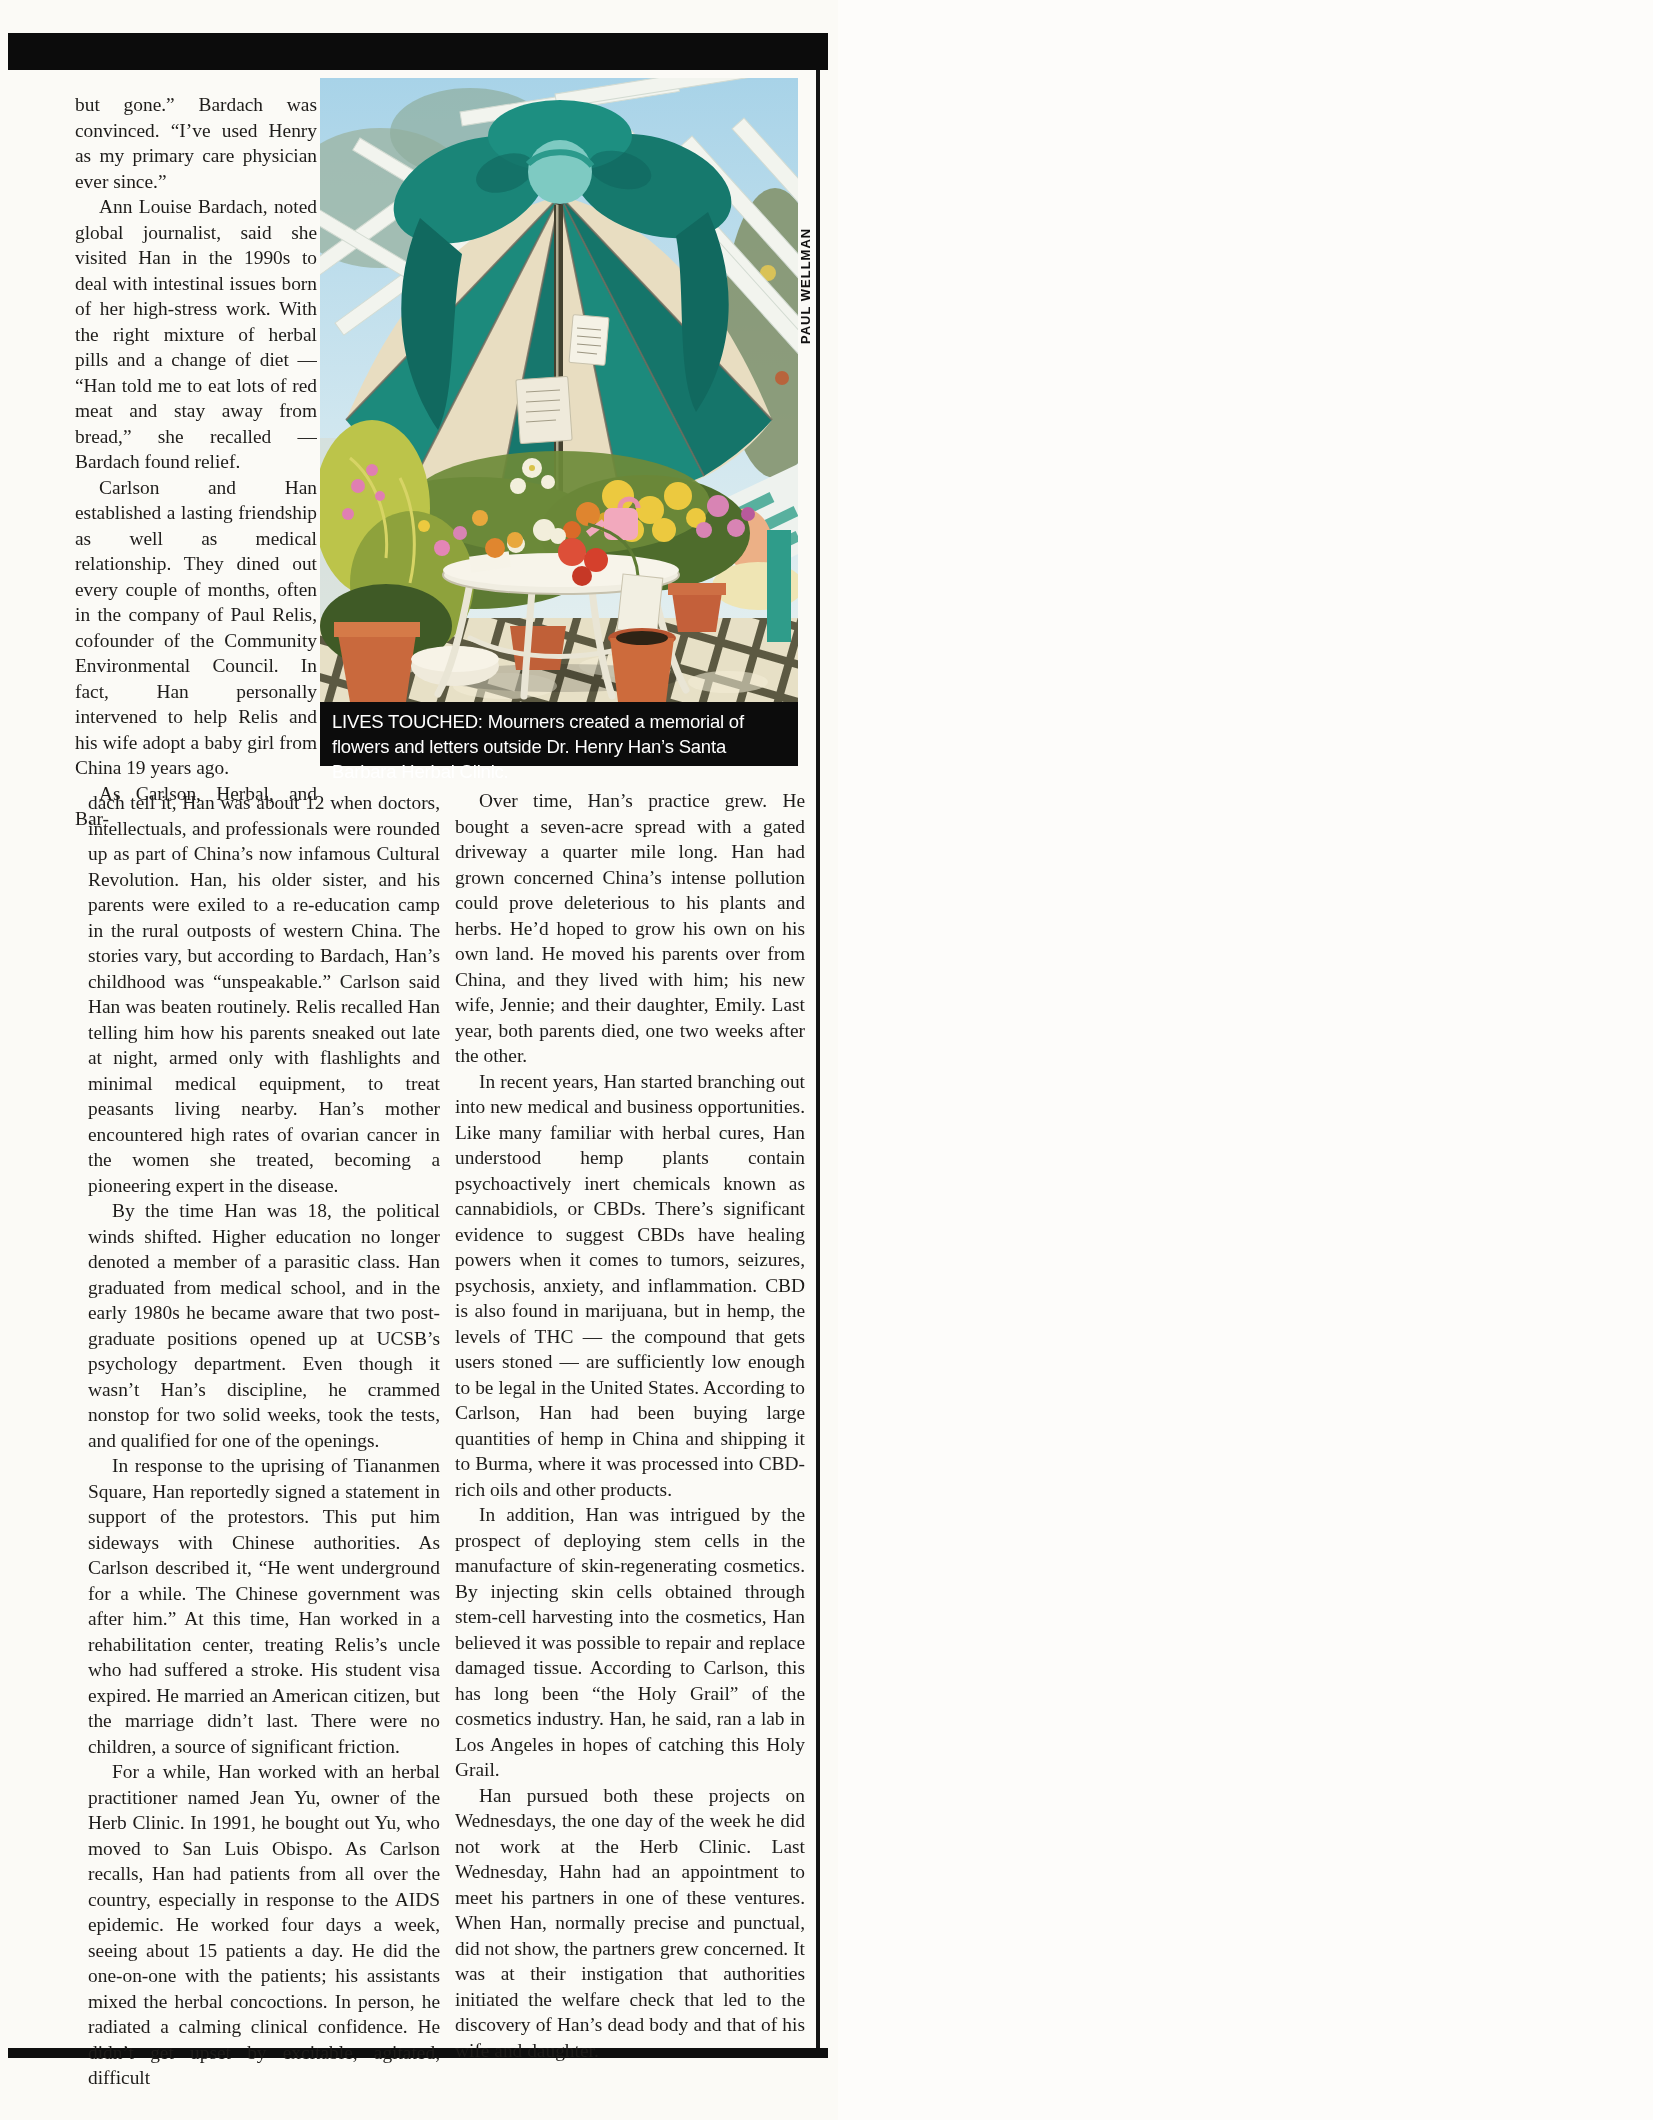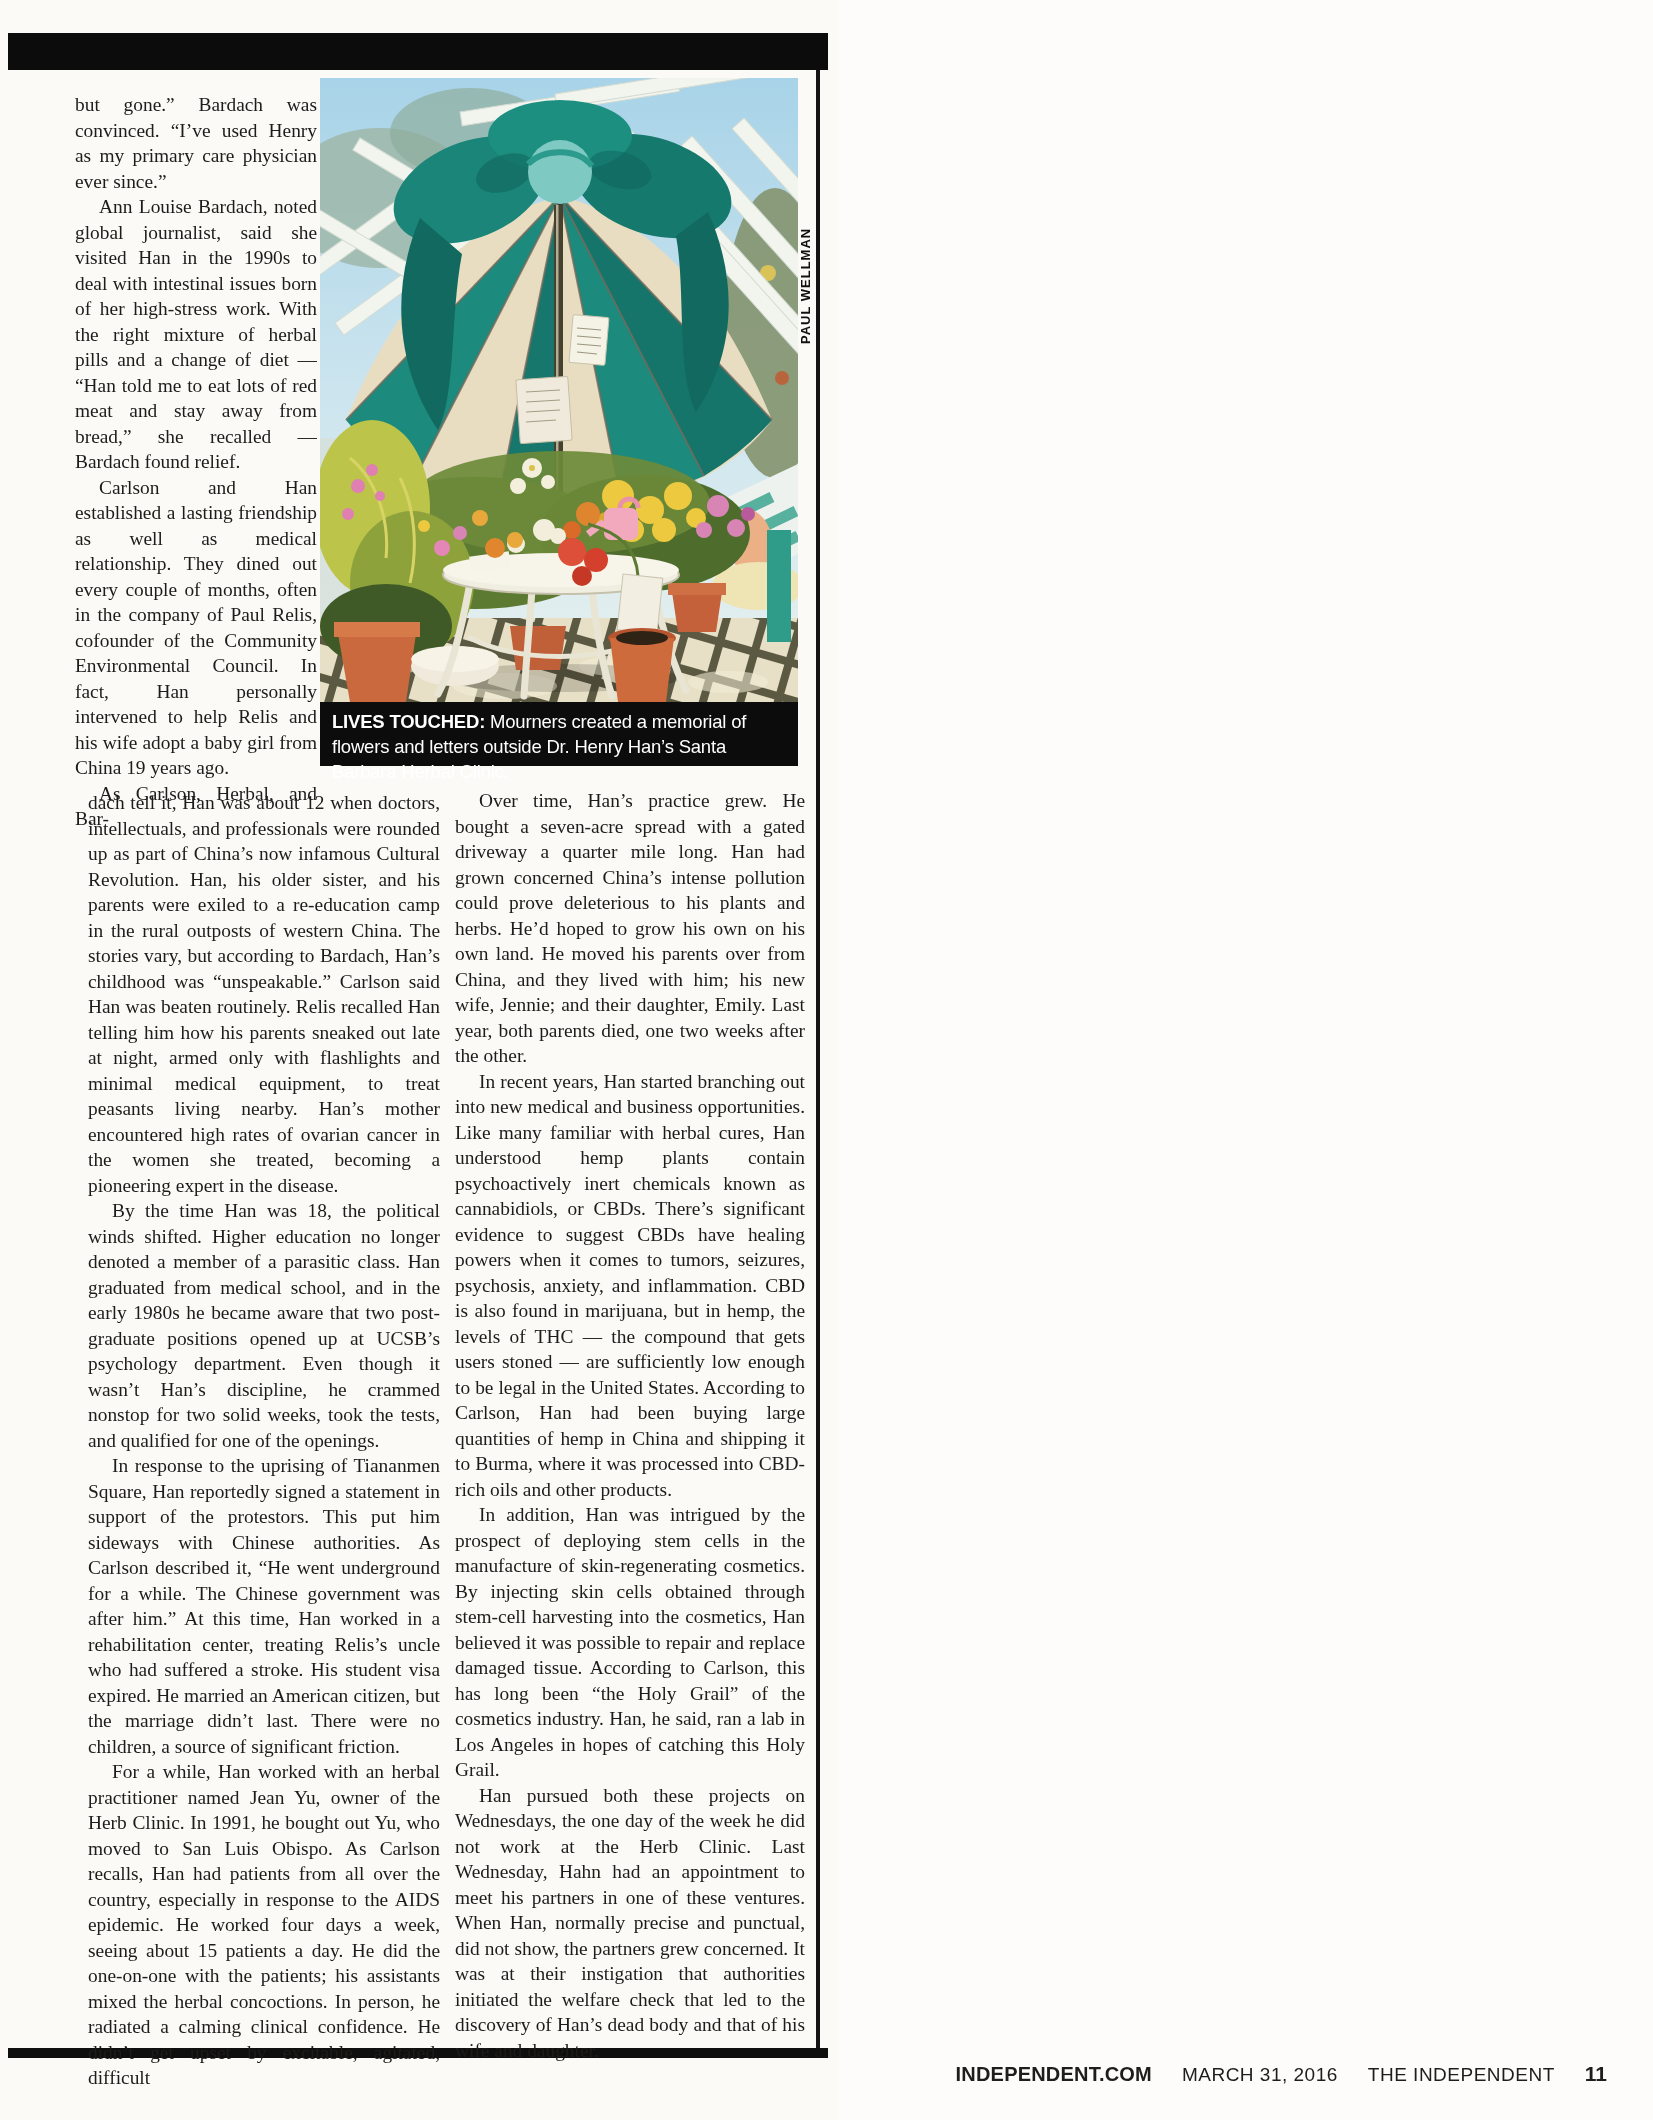--- a/index.html
+++ b/index.html
@@ -17,21 +17,21 @@
   .col p.ind{text-indent:24px;}
   .col-narrow{left:75px;top:92px;width:242px;}
   .col-left{left:88px;top:790px;width:352px;}
   .col-right{left:455px;top:788px;width:350px;}
 
   .photo-wrap{position:absolute;left:320px;top:78px;width:478px;height:624px;}
   .photo-wrap svg{display:block;width:100%;height:100%;}
   .caption{position:absolute;left:320px;top:702px;width:478px;height:64px;background:#0c0c0c;
            color:#ffffff;font-family:"Liberation Sans",sans-serif;font-size:18.5px;
            line-height:25px;padding:7px 12px 0 12px;box-sizing:border-box;letter-spacing:-0.2px;}
-  .caption b{font-weight:700;}
+  .caption b{font-weight:400;}
   .caption span.cap-text{font-weight:400;}
   .credit{position:absolute;left:798px;top:84px;height:260px;writing-mode:vertical-rl;
           transform:rotate(180deg);font-family:"Liberation Sans",sans-serif;font-weight:700;
           font-size:13px;letter-spacing:1px;color:#101010;}
 
   .footer{position:absolute;top:2062px;right:46px;display:flex;gap:30px;align-items:baseline;
           font-family:"Liberation Sans",sans-serif;color:#1d1d1d;}
   .footer .site{font-weight:700;font-size:20px;letter-spacing:.2px;}
   .footer .date,.footer .pub{font-weight:400;font-size:19px;letter-spacing:.5px;}
   .footer .num{font-weight:700;font-size:21px;}
@@ -259,19 +259,13 @@
   </div>
 
   <div class="col col-right">
     <p class="ind">Over time, Han’s practice grew. He bought a seven-acre spread with a gated driveway a quarter mile long. Han had grown concerned China’s intense pollution could prove deleterious to his plants and herbs. He’d hoped to grow his own on his own land. He moved his parents over from China, and they lived with him; his new wife, Jennie; and their daughter, Emily. Last year, both parents died, one two weeks after the other.</p>
     <p class="ind">In recent years, Han started branching out into new medical and business opportunities. Like many familiar with herbal cures, Han understood hemp plants contain psychoactively inert chemicals known as cannabidiols, or CBDs. There’s significant evidence to suggest CBDs have healing powers when it comes to tumors, seizures, psychosis, anxiety, and inflammation. CBD is also found in marijuana, but in hemp, the levels of THC — the compound that gets users stoned — are sufficiently low enough to be legal in the United States. According to Carlson, Han had been buying large quantities of hemp in China and shipping it to Burma, where it was processed into CBD-rich oils and other products.</p>
     <p class="ind">In addition, Han was intrigued by the prospect of deploying stem cells in the manufacture of skin-regenerating cosmetics. By injecting skin cells obtained through stem-cell harvesting into the cosmetics, Han believed it was possible to repair and replace damaged tissue. According to Carlson, this has long been “the Holy Grail” of the cosmetics industry. Han, he said, ran a lab in Los Angeles in hopes of catching this Holy Grail.</p>
     <p class="ind">Han pursued both these projects on Wednesdays, the one day of the week he did not work at the Herb Clinic. Last Wednesday, Hahn had an appointment to meet his partners in one of these ventures. When Han, normally precise and punctual, did not show, the partners grew concerned. It was at their instigation that authorities initiated the welfare check that led to the discovery of Han’s dead body and that of his wife and daughter.</p>
 
   </div>
 
-  <div class="footer">
-    <span class="site">INDEPENDENT.COM</span>
-    <span class="date">MARCH 31, 2016</span>
-    <span class="pub">THE INDEPENDENT</span>
-    <span class="num">11</span>
-  </div>
 </div>
 
 </body></html>

